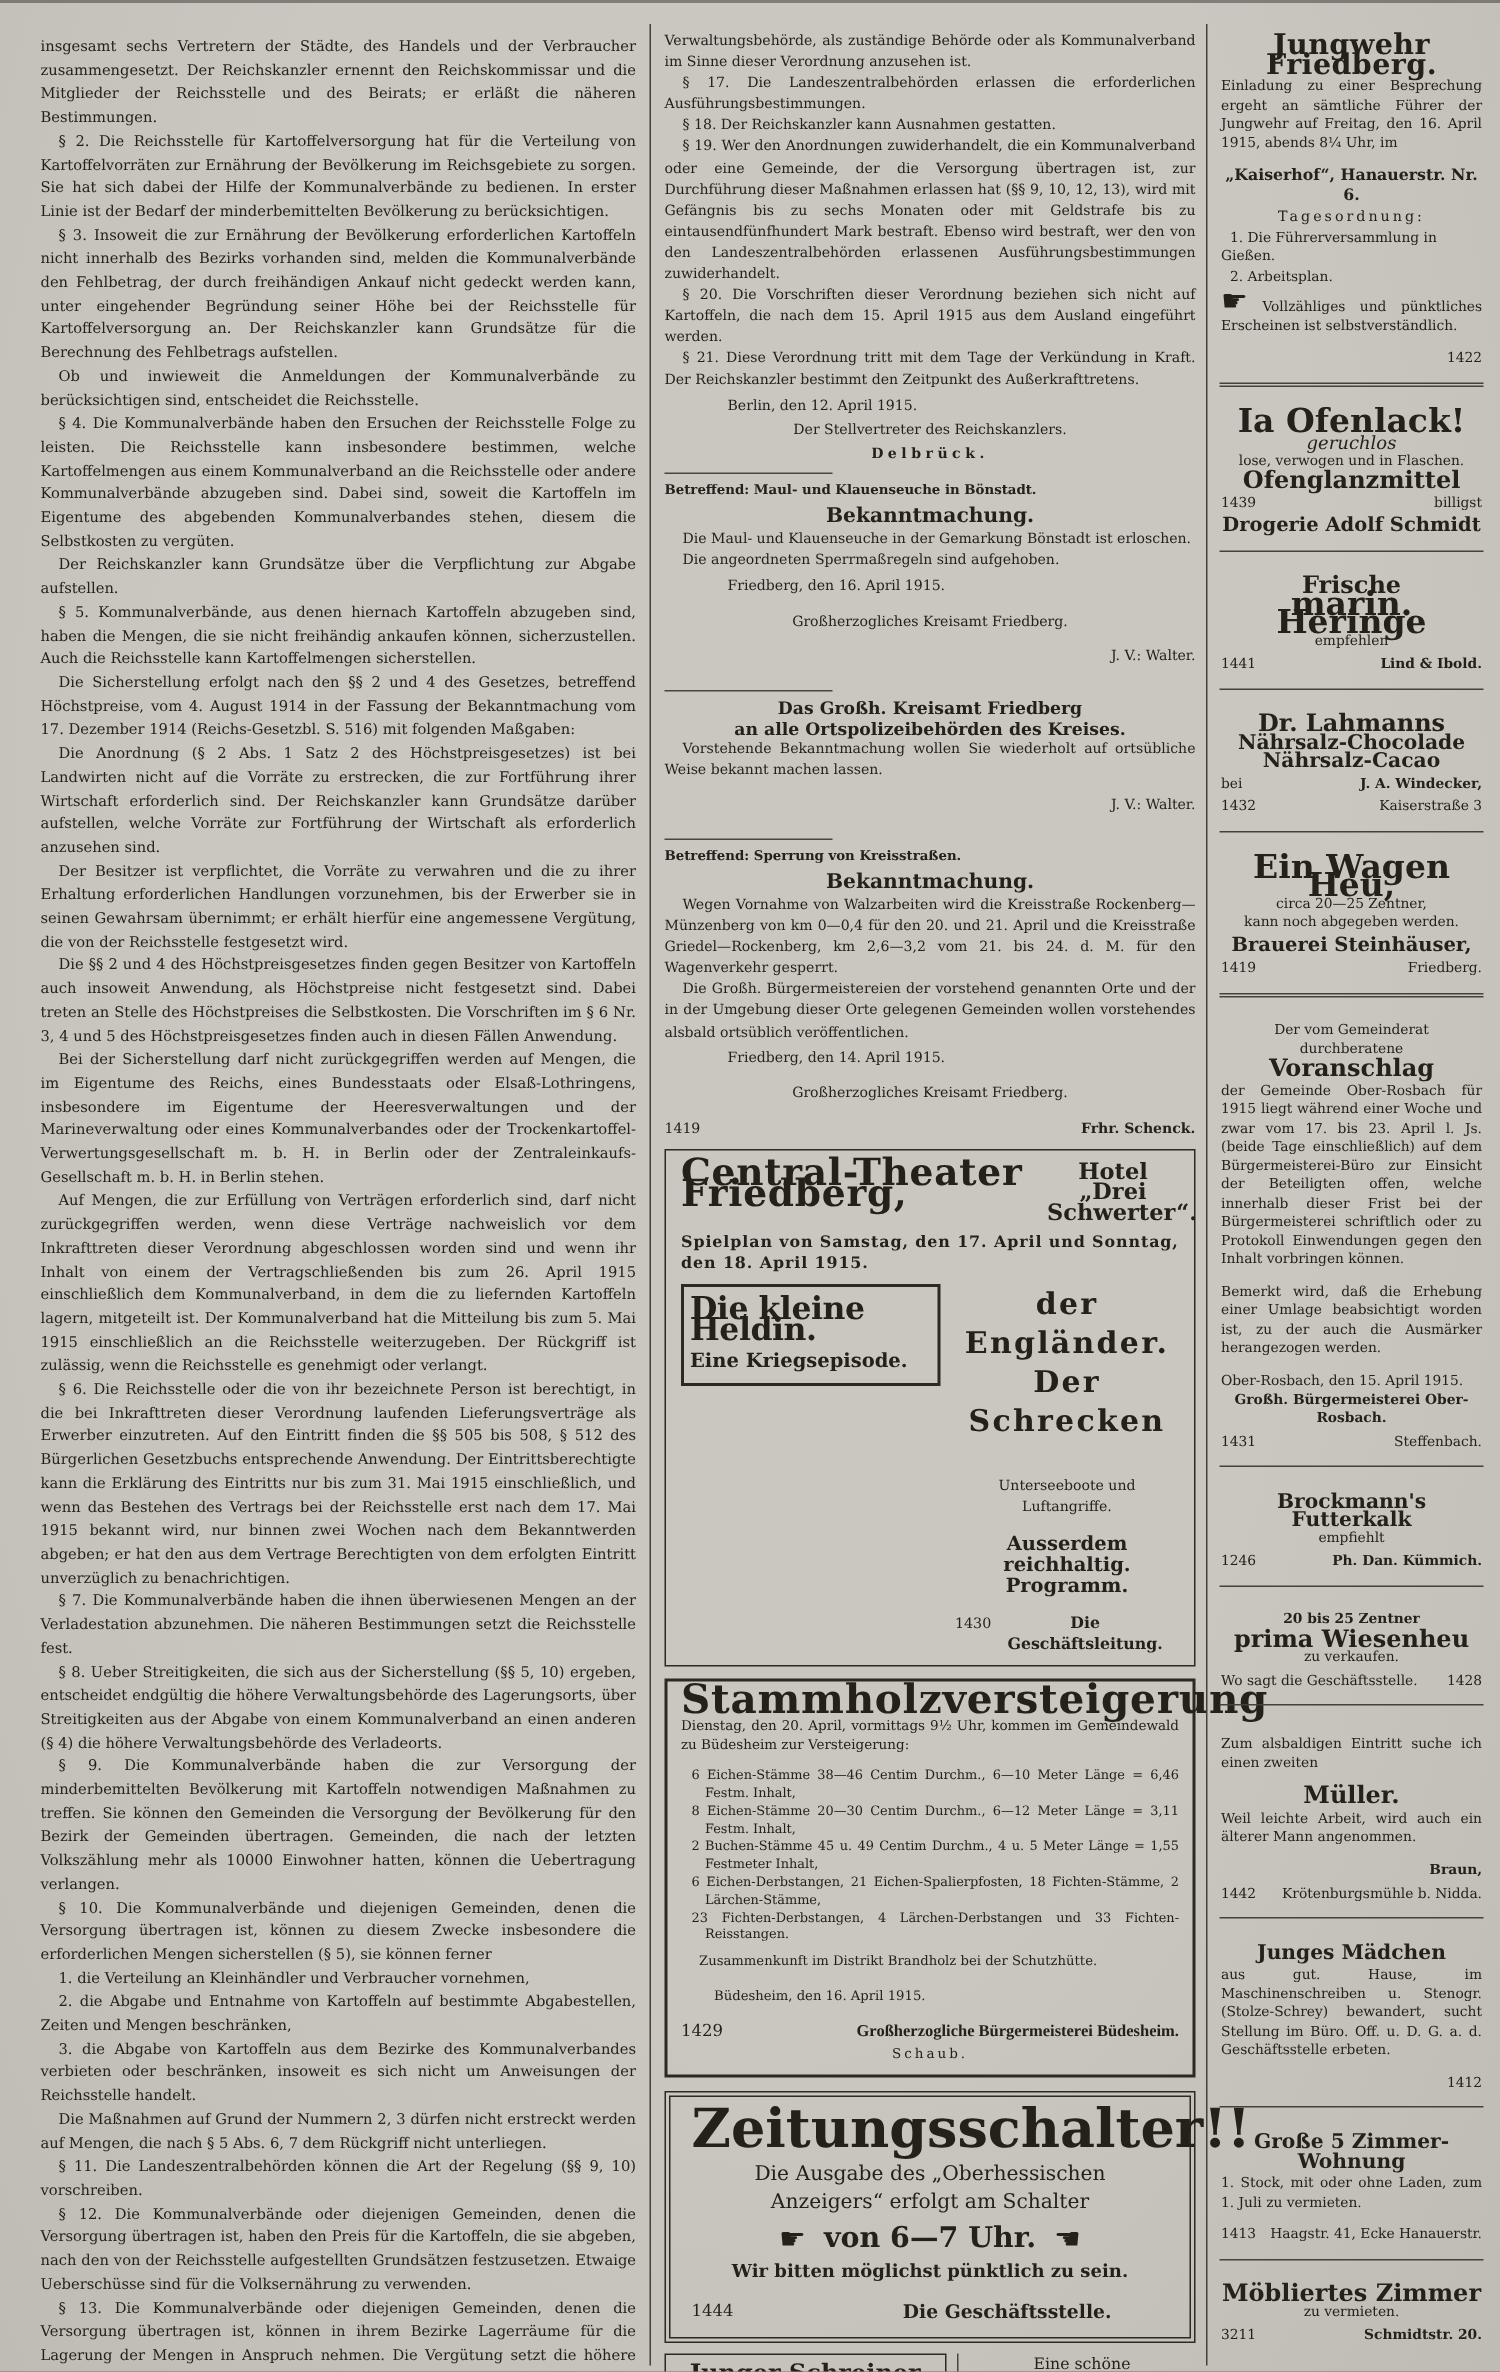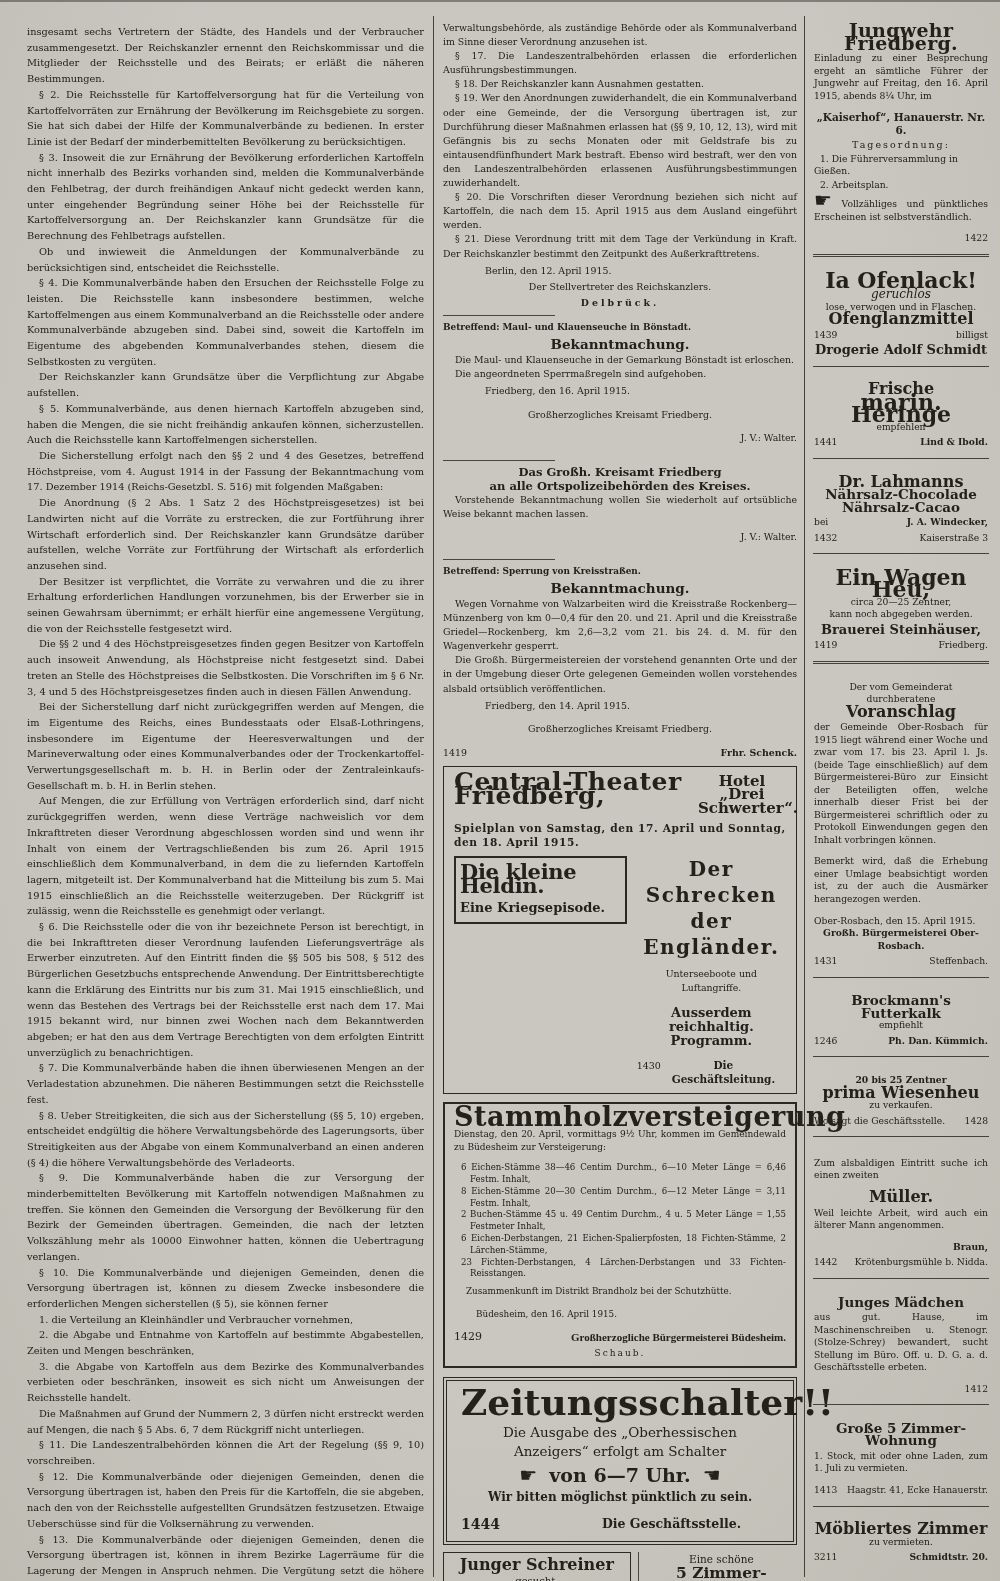--- a/index.html
+++ b/index.html
@@ -35,21 +35,21 @@
   .th-hotel{font-size:15px;font-weight:bold;width:88px;text-align:center;line-height:13.5px;}
   .th-spielplan{font-weight:bold;font-size:10.6px;letter-spacing:.6px;margin:6px 0 7px;}
   .th-body{display:flex;gap:10px;}
   .th-left{width:52%;}
   .film-box{border:2.5px solid #2c2923;padding:7px 4px;text-align:left;}
   .film-title{font-size:21px;font-weight:bold;letter-spacing:-.3px;}
   .film-sub{font-size:13px;font-weight:bold;margin-top:7px;}
   .film-desc{font-size:9.2px;line-height:13px;text-align:justify;margin-top:7px;}
   .th-right{flex:1;text-align:center;}
   .schrecken{font-size:20px;font-weight:bold;letter-spacing:1.5px;line-height:26px;}
-  .th-sub{font-size:9.4px;margin-top:7px;}
+  .th-sub{font-size:9.4px;margin-top:24px;}
   .th-extra{font-size:13px;font-weight:bold;margin-top:10px;}
   .th-foot{display:flex;justify-content:space-between;align-items:baseline;font-size:9.5px;margin-top:10px;}
   .th-foot .gs{font-weight:bold;font-size:10.5px;}
   
   .timber{border:2px solid #2c2923;margin-top:8px;padding:6px 9px 6px;}
   .ti-title{font-size:27px;font-weight:bold;text-align:center;letter-spacing:.5px;}
   .ti-intro{font-size:9px;line-height:12.6px;margin-top:4px;text-align:justify;}
   .ti-item{font-size:8.6px;line-height:11.8px;padding-left:16px;text-indent:-9px;text-align:justify;margin:0;}
   .ti-meet{font-size:8.8px;margin-top:4px;text-indent:12px;}
   .ti-place{font-size:8.8px;text-indent:22px;margin-top:2px;}
@@ -57,21 +57,21 @@
   .ti-org{font-weight:bold;font-family:Liberation Serif, serif;}
   .ti-sig{text-align:center;font-size:9px;margin-top:2px;letter-spacing:2px;}
   
   .zeitung{border:4px double #2c2923;margin-top:9px;padding:14px 14px 10px;text-align:center;}
   .ze-title{font-size:36px;font-weight:bold;}
   .ze-body{font-size:13.5px;line-height:18.5px;margin:14px 8px 8px;}
   .ze-hours{font-size:19px;font-weight:bold;margin:8px 0 2px;display:flex;justify-content:center;gap:12px;align-items:center;}
   .manicule{font-size:20px;font-weight:normal;}
   .ze-punct{font-size:12px;margin-top:8px;font-weight:bold;}
   .ze-foot{display:flex;justify-content:space-between;align-items:flex-end;margin-top:12px;}
-  .ze-num{font-size:14px;font-weight:bold;}
+  .ze-num{font-size:11px;}
   .ze-sig{font-weight:bold;font-size:12.5px;margin-right:38px;}
   
   .bottom{display:flex;margin-top:7px;gap:7px;}
   .bo-left{width:53%;}
   .bo-right{flex:1;border-left:1px solid #4a463f;padding-left:7px;}
   .boxad{border:1.5px solid #2c2923;padding:5px 6px;margin-bottom:5px;text-align:center;}
   .ba-title{font-size:16px;font-weight:bold;}
   .ba-sub{font-size:10px;margin-top:2px;}
   .ba-firm{font-size:10.5px;font-weight:bold;margin-top:3px;}
   .wtitle{font-size:15.5px;font-weight:bold;text-align:center;}
@@ -185,22 +185,22 @@
       </div>
       <div class="th-spielplan">Spielplan von Samstag, den 17. April und Sonntag, den 18. April 1915.</div>
       <div class="th-body">
         <div class="th-left">
           <div class="film-box">
             <div class="film-title">Die kleine Heldin.</div>
             <div class="film-sub">Eine Kriegsepisode.</div>
           </div>
         </div>
         <div class="th-right">
+          <div class="schrecken">der Engländer.</div>
           <div class="schrecken">Der Schrecken</div>
-          <div class="schrecken">der Engländer.</div>
           <div class="th-sub">Unterseeboote und Luftangriffe.</div>
           <div class="th-extra">Ausserdem reichhaltig. Programm.</div>
           <div class="th-foot">
             <span>1430</span>
             <span class="gs">Die Geschäftsleitung.</span>
           </div>
         </div>
       </div>
     </div>
 

